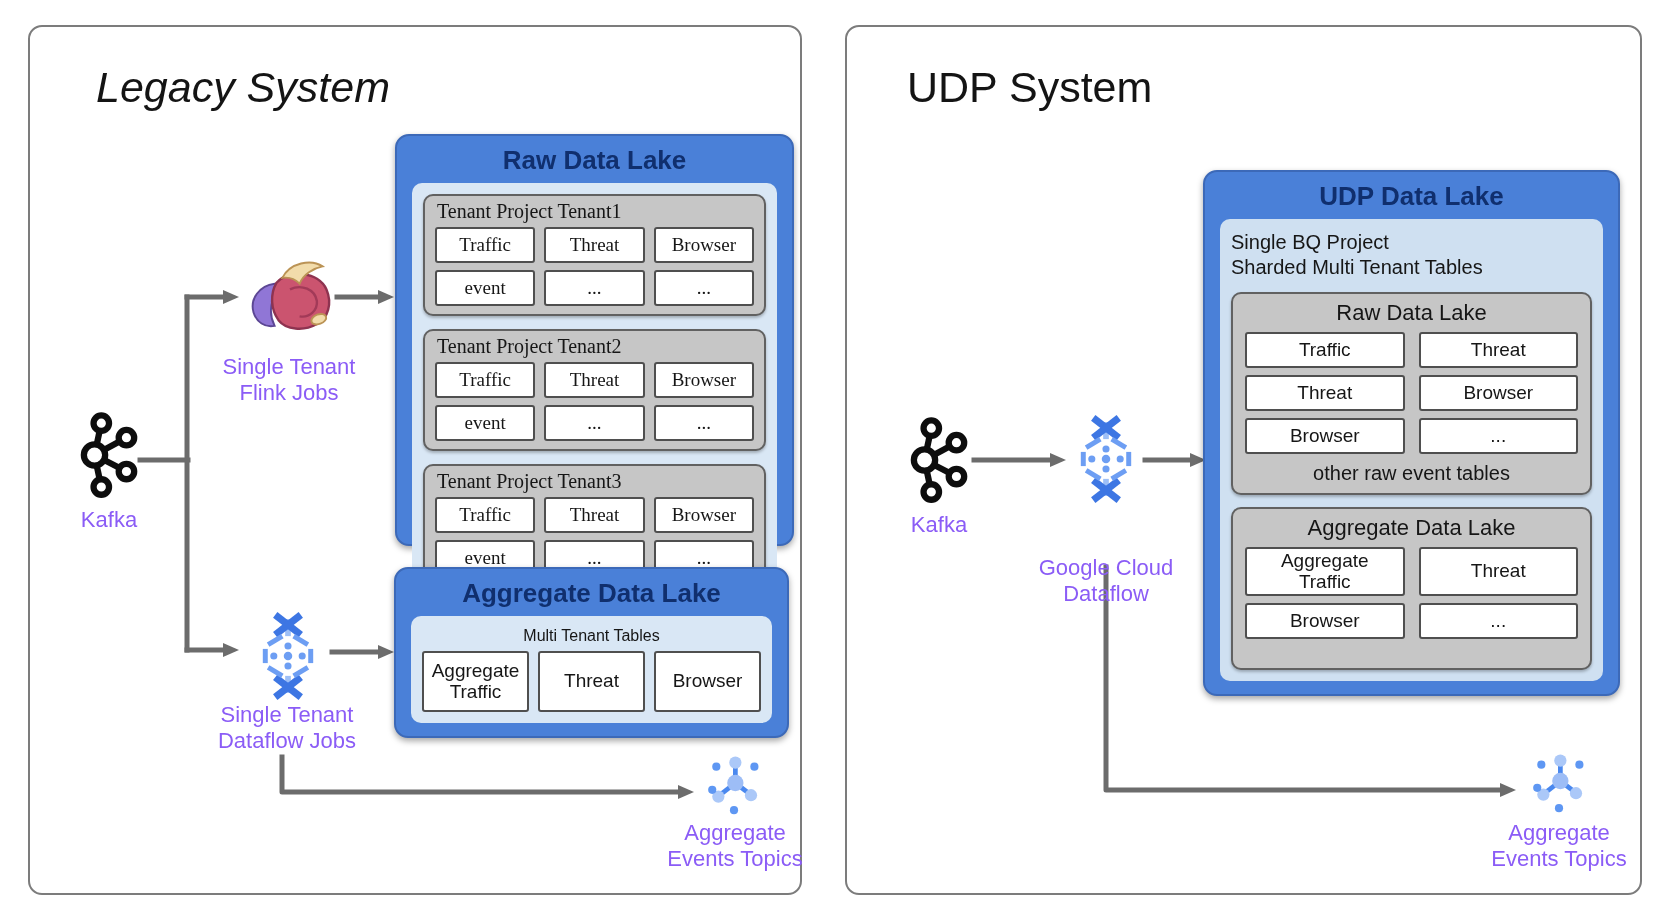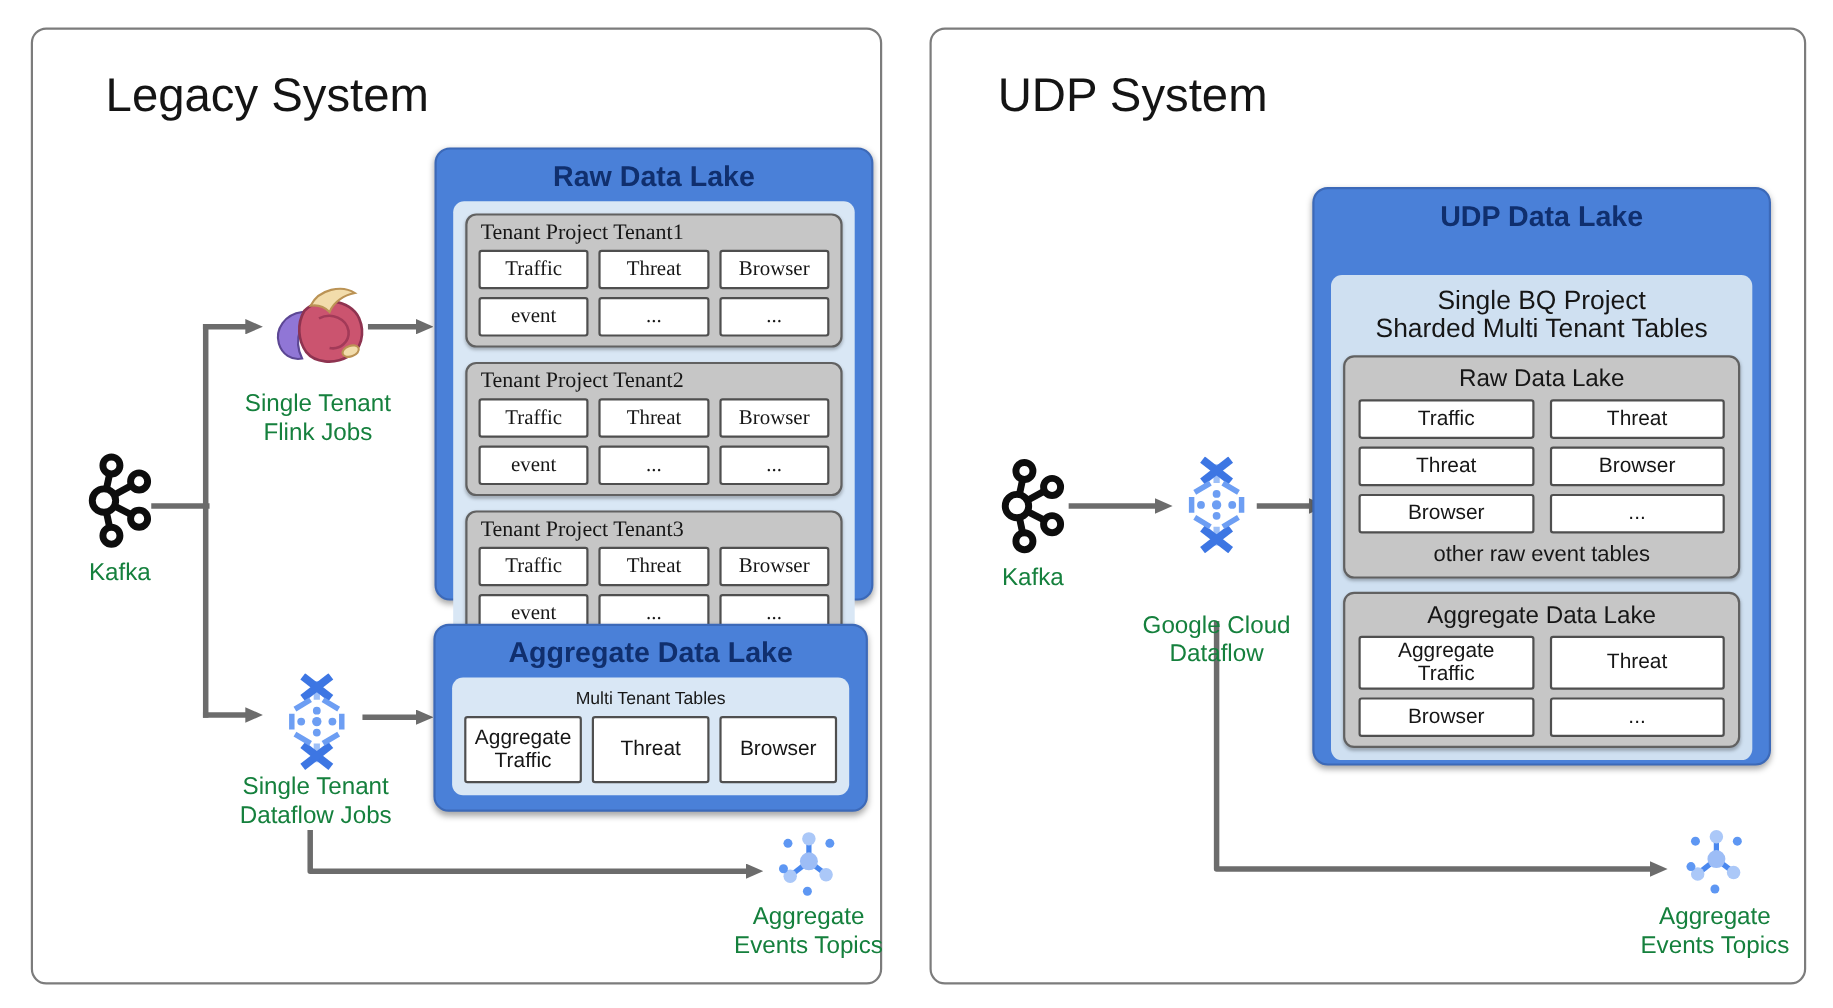--- a/index.html
+++ b/index.html
@@ -11,37 +11,37 @@
   html,body{margin:0;padding:0;background:#fff;}
   .stage{position:relative;width:1666px;height:916px;background:#fff;overflow:hidden;
          font-family:"Liberation Sans", sans-serif;color:var(--text);}
   .panel{position:absolute;background:#fff;border:2px solid var(--panel-border);border-radius:14px;}
   #legacy-panel{left:28px;top:25px;width:770px;height:866px;}
   #udp-panel{left:845px;top:25px;width:793px;height:866px;}
   .panel-title{position:absolute;font-size:43px;color:#141414;font-weight:400;margin:0;}
   .connectors{position:absolute;left:0;top:0;pointer-events:none;}
   .icon{position:absolute;}
   .icon svg{width:100%;height:100%;display:block;}
-  .caption{position:absolute;text-align:center;font-size:22px;line-height:26px;color:#15803d;}
+  .caption{position:absolute;text-align:center;font-size:22px;line-height:26px;color:#8b5cf6;}
   .bluebox{position:absolute;background:var(--blue-box);border:2px solid var(--blue-box-border);
            border-radius:14px;box-shadow:0 3px 6px rgba(0,0,0,.35);display:flex;flex-direction:column;}
   .bluebox-title{text-align:center;font-weight:700;font-size:26px;color:var(--header-navy);padding:9px 0 5px;}
   .lightpanel{flex:1;margin:2px 15px 13px;border-radius:10px;padding:11px;display:flex;flex-direction:column;}
   .lp-legacy{background:var(--light-blue-legacy);gap:13px;}
   .lp-agg{background:var(--light-blue-legacy);gap:6px;}
   .lp-udp{background:var(--light-blue-udp);gap:12px;}
   .tenantbox{flex:1;background:var(--gray-box);border:2px solid var(--gray-box-border);border-radius:10px;
              padding:3px 10px 8px;display:flex;flex-direction:column;box-shadow:0 2px 3px rgba(0,0,0,.25);font-family:Liberation Serif, serif;}
   .tenant-title{font-size:20px;color:#161616;padding:1px 2px 4px;}
   .grid3{flex:1;display:grid;grid-template-columns:repeat(3,1fr);gap:7px 9px;}
   .grid2{display:grid;grid-template-columns:1fr 1fr;gap:7px 14px;}
   .cell{background:#fff;border:2px solid var(--cell-border);border-radius:3px;display:flex;align-items:center;
         justify-content:center;text-align:center;font-size:19px;color:#161616;line-height:1.08;padding:2px 6px;min-height:28px;}
   .subtitle{text-align:center;font-size:16px;color:#161616;}
-  .subtitle2{text-align:center;font-size:24px;line-height:25px;color:#161616;}
+  .subtitle2{text-align:left;font-size:20px;line-height:25px;color:#161616;}
   .graybox{flex:1;background:var(--gray-box);border:2px solid var(--gray-box-border);border-radius:10px;
            padding:6px 12px 8px;display:flex;flex-direction:column;gap:6px;box-shadow:0 2px 3px rgba(0,0,0,.25);}
   .graybox-title{text-align:center;font-size:22px;color:#161616;}
   .graybox-footer{text-align:center;font-size:20px;color:#161616;padding-top:2px;margin-top:auto;}
 </style>
 </head>
 <body>
 
 <svg width="0" height="0" style="position:absolute">
   <defs>
@@ -112,21 +112,21 @@
       <path d="M50 34 C 62 28 76 34 78 46 C 79 56 70 64 60 62" fill="none" stroke="#a23a58" stroke-width="2.5"></path>
       <path d="M42 22 C 50 6 72 2 84 10 C 74 12 64 18 60 28 C 54 22 48 21 42 22 Z" fill="#f2dcab" stroke="#bb9355" stroke-width="2"></path>
       <ellipse cx="80" cy="65" rx="8" ry="5" transform="rotate(-20 80 65)" fill="#f2dcab" stroke="#bb9355" stroke-width="2"></ellipse>
     </g>
   </defs>
 </svg>
 
 <div class="stage">
 
   <section class="panel" id="legacy-panel">
-    <h1 class="panel-title" style="left:66px;top:36px;">Legacy System</h1>
+    <h1 class="panel-title" style="left:66px;top:36px;font-style:italic;">Legacy System</h1>
 
     <svg class="connectors" width="770" height="866" viewBox="0 0 770 866">
       <defs>
         <marker id="ah1" markerUnits="userSpaceOnUse" markerWidth="16" markerHeight="14" refX="1" refY="7" orient="auto">
           <path d="M0 0 L16 7 L0 14 Z" fill="#6c6c6c"></path>
         </marker>
       </defs>
       <g stroke="#6c6c6c" stroke-width="5" fill="none" stroke-linecap="square" stroke-linejoin="round">
         <line x1="110" y1="433" x2="158" y2="433"></line>
         <line x1="157" y1="270" x2="157" y2="623"></line>
@@ -257,21 +257,21 @@
     <div class="icon" style="left:223px;top:388px;width:72px;height:88px;">
       <svg viewBox="0 0 100 124">
           <use href="#dataflow-glyph"></use>
         </svg>
     </div>
     <div class="caption" style="left:159px;top:485px;width:200px;margin-top:43px;">
       <div>Google Cloud</div>
       <div>Dataflow</div>
     </div>
 
-    <div class="bluebox" style="left:346px;top:143px;width:413px;height:522px;gap:31px;">
+    <div class="bluebox" style="left:356px;top:143px;width:413px;height:522px;">
       <div class="bluebox-title">UDP Data Lake</div>
       <div class="lightpanel lp-udp">
         <div class="subtitle2">
           <div>Single BQ Project</div>
           <div>Sharded Multi Tenant Tables</div>
         </div>
 
         <div class="graybox">
           <div class="graybox-title">Raw Data Lake</div>
           <div class="grid2">

